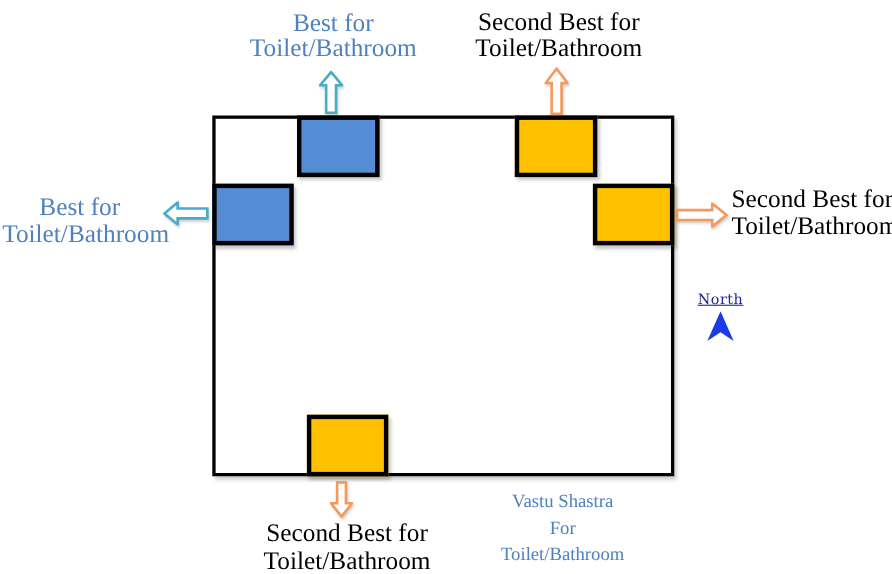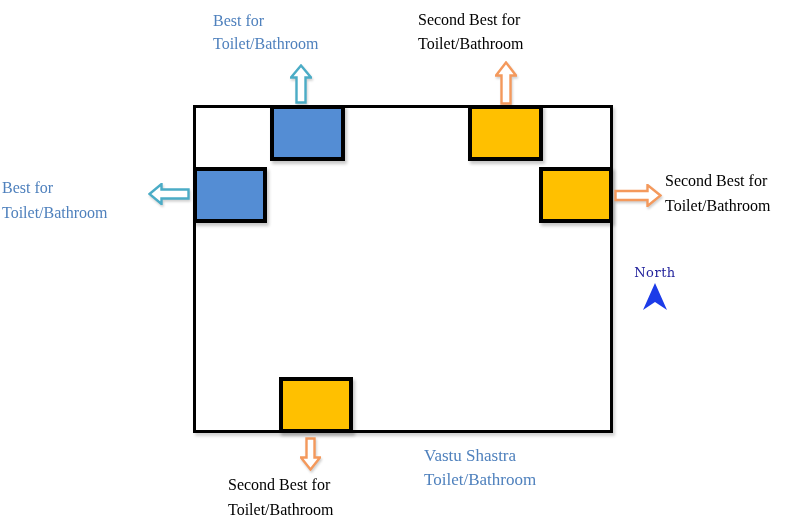--- a/index.html
+++ b/index.html
@@ -24,52 +24,52 @@
   }
   .zone.best{background:#548DD4;}
   .zone.second{background:#FFC000;}
   .zone-top-best{left:270px;top:105px;width:75px;height:56px;}
   .zone-top-second{left:468px;top:105px;width:75px;height:56px;}
   .zone-west-best{left:193px;top:167px;width:74px;height:56px;}
   .zone-east-second{left:539px;top:167px;width:74px;height:56px;}
   .zone-south-second{left:279px;top:377px;width:74px;height:56px;}
   
   .lbl{
-    position:absolute;
-    font-size:16px;line-height:24px;white-space:nowrap;
+    position:absolute;text-align:center;
+    font-size:23px;line-height:24px;white-space:nowrap;
   }
   .lbl.best{color:#4F81BD;}
   .lbl.second{color:#000000;}
   .lbl-top-best{left:213px;top:9px;width:180px;line-height:23px;}
   .lbl-top-second{left:418px;top:8px;width:180px;line-height:24px;}
   .lbl-west-best{left:2px;top:175px;width:141px;line-height:25px;}
   .lbl-east-second{left:665px;top:168px;width:146px;line-height:25px;}
   .lbl-south-second{left:228px;top:472px;width:175px;line-height:25px;}
   .caption{
     position:absolute;left:424px;top:444px;width:175px;
-    text-align:left;font-size:17px;line-height:24px;color:#4F81BD;
+    text-align:center;font-size:17px;line-height:24px;color:#4F81BD;
   }
   
   .arr{position:absolute;filter:drop-shadow(1px 2px 1px rgba(0,0,0,0.18));}
   .arr polygon{fill:#ffffff;stroke-width:2.4;stroke-linejoin:miter;}
   .arr.best polygon{stroke:#4BACC6;}
   .arr.second polygon{stroke:#F4995C;}
   .arr-up-best{left:290px;top:64px;}
   .arr-up-second{left:495px;top:61px;}
   .arr-left-best{left:148px;top:183px;}
   .arr-right-second{left:614px;top:184px;}
   .arr-down-second{left:300px;top:437px;}
   
   .compass{
     position:absolute;left:632px;top:265px;width:46px;
     text-align:center;
   }
   .compass .txt{
     font-family:"DejaVu Serif", serif;
-    font-size:13px;color:#22229C;letter-spacing:0.5px;
+    font-size:13px;color:#22229C;letter-spacing:0.5px;text-decoration:underline;
   }
   .compass svg{display:block;margin:3px auto 0 auto;}
   .compass polygon{fill:#1C3BE8;}
 </style>
 </head>
 <body>
 
 <div id="stage">
 
   <div class="plan"></div>
@@ -127,16 +127,17 @@
 
   <div class="compass">
     <div class="txt">North</div>
     <svg width="26" height="28" viewBox="0 0 26 28">
       <polygon points="13,0 25,27 13,19 1,27"></polygon>
     </svg>
   </div>
 
   <div class="caption">
     <div>Vastu Shastra</div>
+    <div>For</div>
     <div>Toilet/Bathroom</div>
   </div>
 
 </div>
 
 </body></html>

